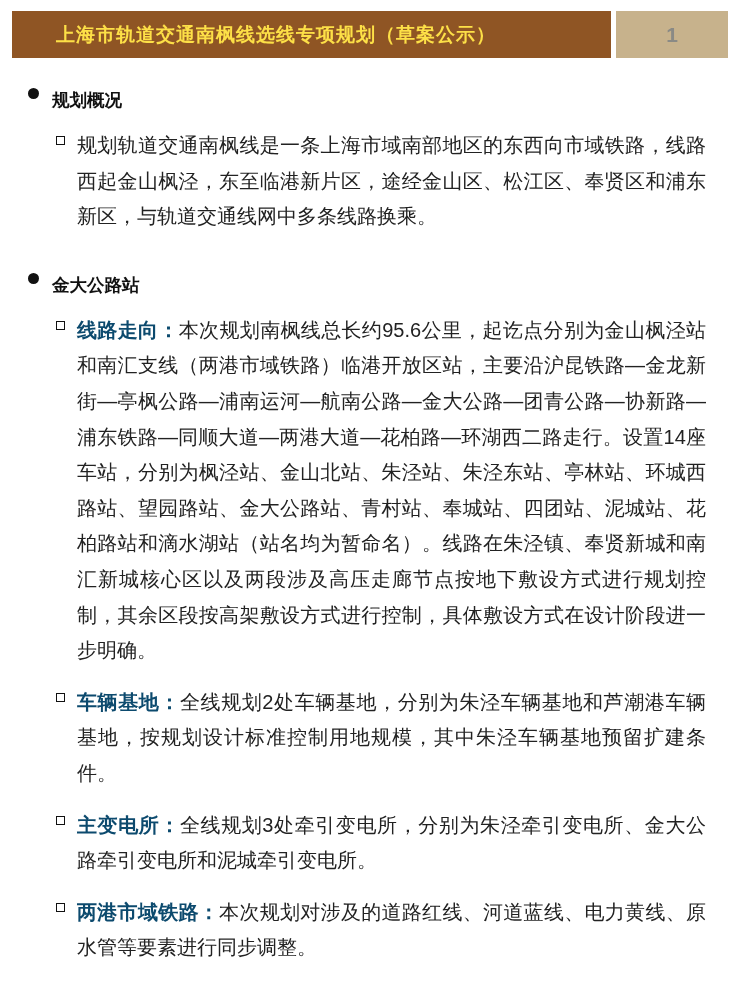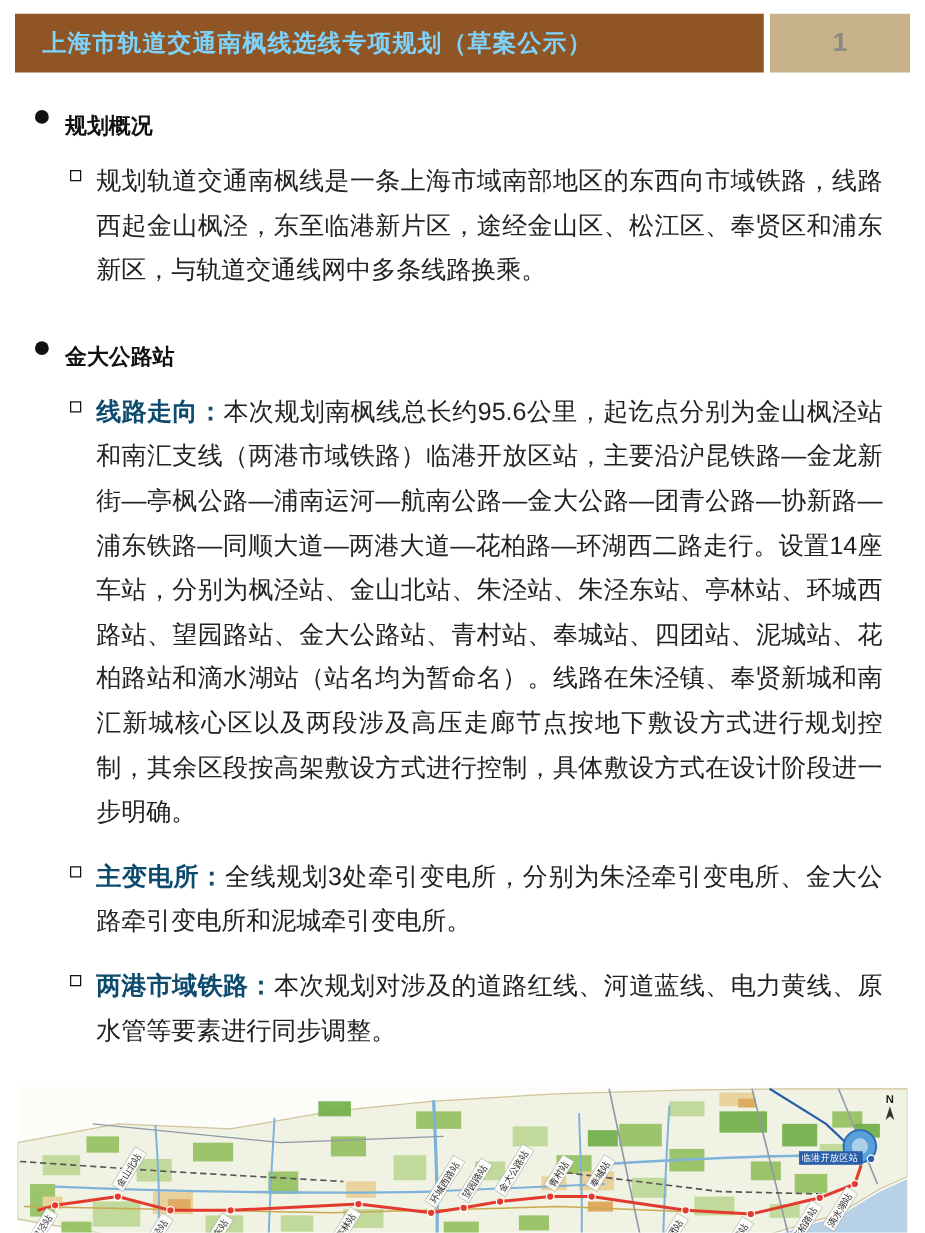--- a/index.html
+++ b/index.html
@@ -7,22 +7,22 @@
   body {
     width:740px; height:986px; overflow:hidden;
     font-family:"Liberation Sans","DejaVu Sans",sans-serif;
     color:#1c1c1c;
   }
   .page { width:740px; height:986px; padding:11px 12px 0 12px; background:#fff; }
 
   
   .titlebar { display:flex; height:47px; }
   .titlebar-main {
-    flex:1; background:#8f5524; color:#7dd3fc;
-    display:flex; align-items:center; padding-left:22px;
+    flex:1; background:#8f5524; color:#fde047;
+    display:flex; align-items:center; padding-left:44px;
     font-size:19px; font-weight:bold; letter-spacing:1px;
   }
   .titlebar-page {
     width:112px; margin-left:5px; background:#c7b28c;
     display:flex; align-items:center; justify-content:center;
     font-size:21px; color:#8a8a85; font-weight:bold;
   }
 
   
   main { padding:0 22px 0 16px; }
@@ -74,20 +74,24 @@
       <div class="sec-head">
         <span class="dot"></span>
         <h2>金大公路站</h2>
       </div>
 
       <div class="item">
         <span class="sq"></span>
         <p><span class="lead">线路走向：</span><span>本次规划南枫线总长约95.6公里，起讫点分别为金山枫泾站和南汇支线（两港市域铁路）临港开放区站，主要沿沪昆铁路—金龙新街—亭枫公路—浦南运河—航南公路—金大公路—团青公路—协新路—浦东铁路—同顺大道—两港大道—花柏路—环湖西二路走行。设置14座车站，分别为枫泾站、金山北站、朱泾站、朱泾东站、亭林站、环城西路站、望园路站、金大公路站、青村站、奉城站、四团站、泥城站、花柏路站和滴水湖站（站名均为暂命名）。线路在朱泾镇、奉贤新城和南汇新城核心区以及两段涉及高压走廊节点按地下敷设方式进行规划控制，其余区段按高架敷设方式进行控制，具体敷设方式在设计阶段进一步明确。</span></p>
       </div>
 
+      <div class="item">
+        <span class="sq"></span>
+        <p><span class="lead">车辆基地：</span><span>全线规划2处车辆基地，分别为朱泾车辆基地和芦潮港车辆基地，按规划设计标准控制用地规模，其中朱泾车辆基地预留扩建条件。</span></p>
+      </div>
 
       <div class="item">
         <span class="sq"></span>
         <p><span class="lead">主变电所：</span><span>全线规划3处牵引变电所，分别为朱泾牵引变电所、金大公路牵引变电所和泥城牵引变电所。</span></p>
       </div>
 
       <div class="item">
         <span class="sq"></span>
         <p><span class="lead">两港市域铁路：</span><span>本次规划对涉及的道路红线、河道蓝线、电力黄线、原水管等要素进行同步调整。</span></p>
       </div>

